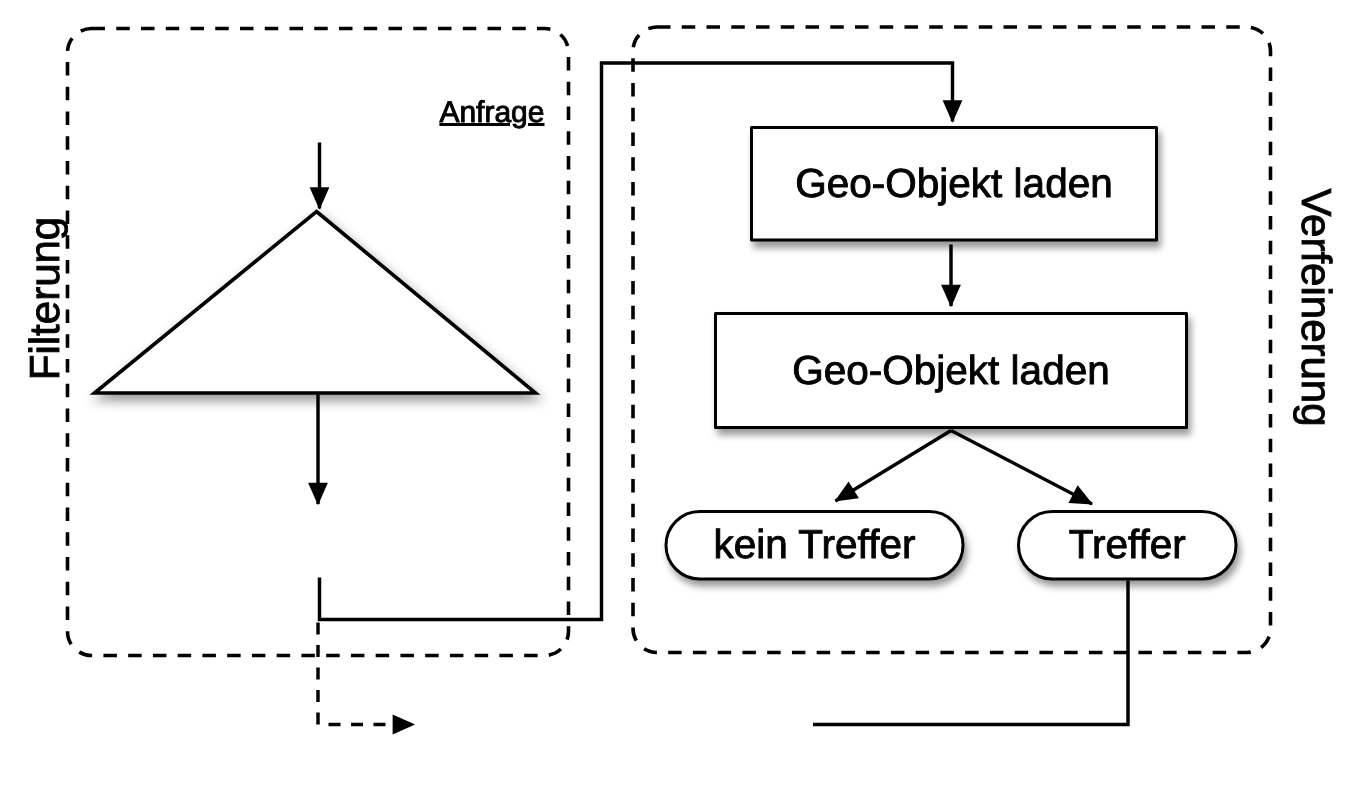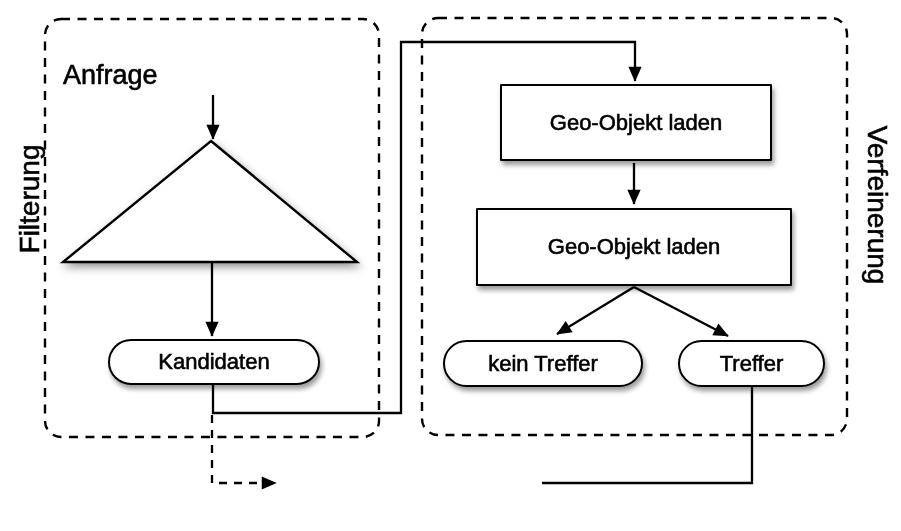--- a/index.html
+++ b/index.html
@@ -16,35 +16,36 @@
   }
   .canvas svg { position: absolute; left: 0; top: 0; }
 
   .node {
     position: absolute;
     display: flex;
     align-items: center;
     justify-content: center;
     background: #ffffff;
     border: 2.4px solid #000000;
-    font-size: 22px;
+    font-size: 27px;
     line-height: 1;
     white-space: nowrap;
     box-shadow: 2px 4px 5px rgba(0,0,0,0.40);
     -webkit-text-stroke: 0.6px #000;
   }
   .oval { border-radius: 999px; }
   .rect { border-radius: 1px; }
 
   .txt {
     position: absolute;
-    text-align: left;
-    font-size: 27px;
+    text-align: right;
+    font-size: 20px;
     line-height: 34px;
     white-space: nowrap;
+    text-decoration: underline;
     -webkit-text-stroke: 0.6px #000;
   }
   .rot {
     position: absolute;
     width: 220px;
     height: 34px;
     text-align: center;
     font-size: 28px;
     line-height: 34px;
     white-space: nowrap;
@@ -90,23 +91,20 @@
     <path d="M634,287 L728,336" fill="none" stroke="#000" stroke-width="2.3" marker-end="url(#ah)"></path>
     <path d="M752,387 V483 H542" fill="none" stroke="#000" stroke-width="2.3"></path>
     <path d="M212,415 V483 H276" fill="none" stroke="#000" stroke-width="2.3" stroke-dasharray="8 7" marker-end="url(#ah)"></path>
   </svg>
 
   <div class="rot filterung-label">Filterung</div>
   <div class="rot verfeinerung-label">Verfeinerung</div>
 
   <div class="txt anfrage-label">Anfrage</div>
 
-  <div class="node oval kandidaten">
-    <span>Kandidaten</span>
-  </div>
 
   <div class="node rect laden1">
     <span>Geo-Objekt laden</span>
   </div>
 
   <div class="node rect laden2">
     <span>Geo-Objekt laden</span>
   </div>
 
   <div class="node oval kein-treffer">

